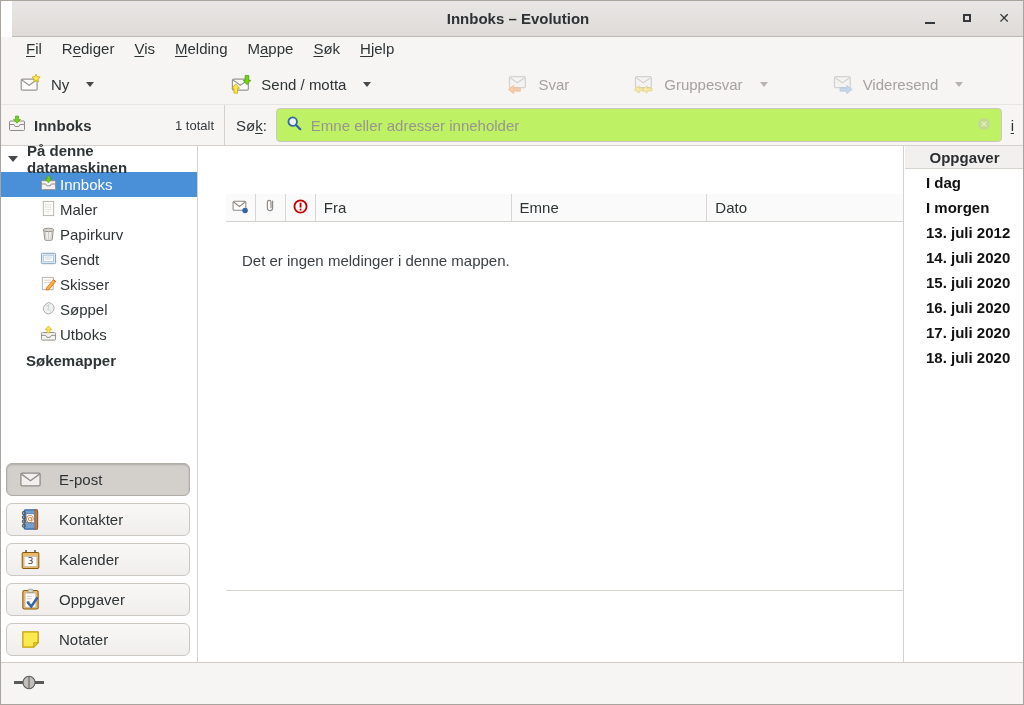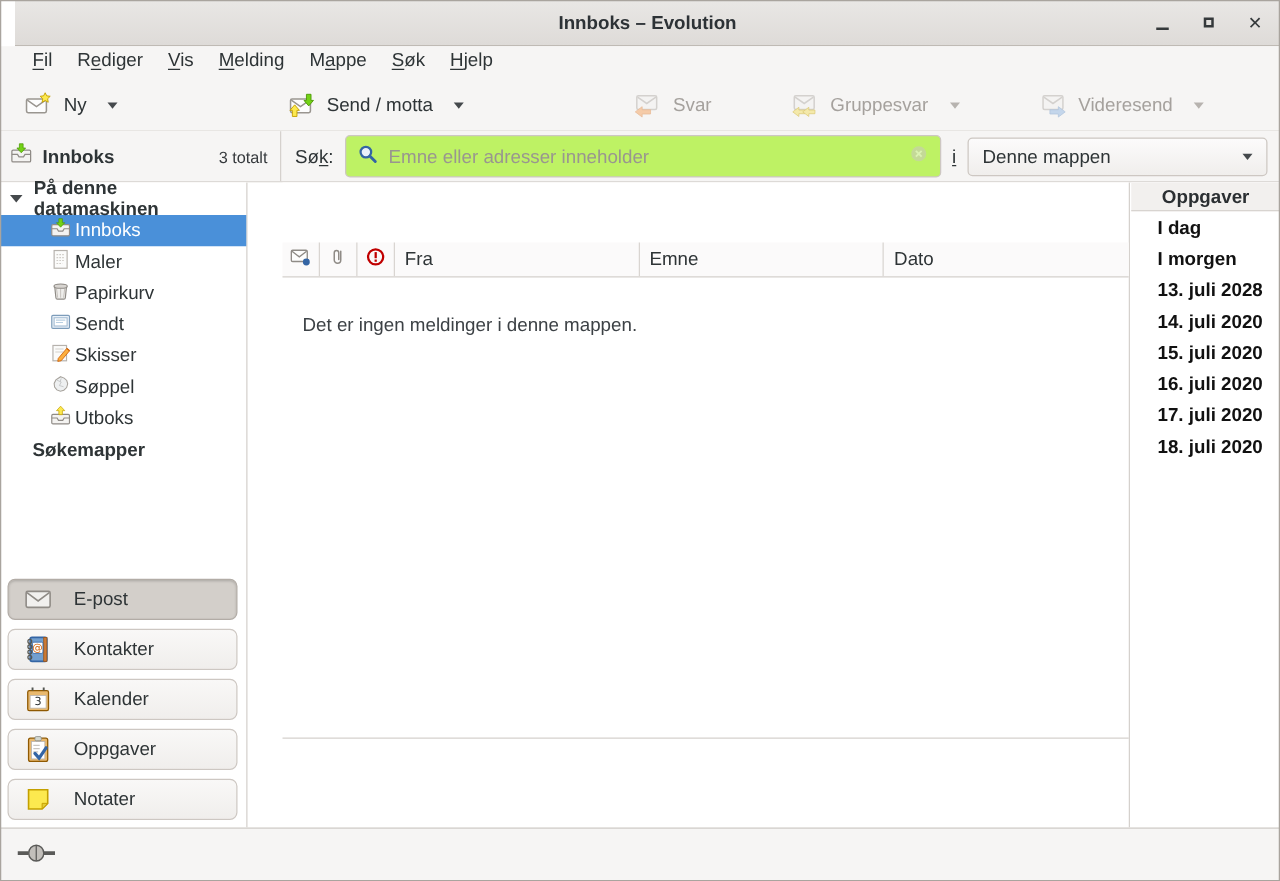--- a/index.html
+++ b/index.html
@@ -220,40 +220,36 @@
 </div>
 
 <div class="searchrow">
   <div class="folder-header">
     <span><svg width="18" height="18" viewBox="0 0 18 18">
           <rect x="1.5" y="6" width="15" height="9.5" rx="1" fill="#f4f3f1" stroke="#8f8b86"></rect>
           <path d="M1.5 9.5 h4.5 l1.2 2 h3.6 l1.2 -2 h4.5" fill="none" stroke="#8f8b86"></path>
           <path d="M7.5 1 h3 v3.4 h2 L9 8.2 5.5 4.4 h2z" fill="#73d216" stroke="#4e9a06" stroke-width=".6"></path>
         </svg></span>
     <span class="folder-name">Innboks</span>
-    <span class="folder-count">3 totalt</span>
+    <span class="folder-count">1 totalt</span>
   </div>
   <div class="search-area">
     <span><span>Sø</span><span class="accel">k</span><span>:</span></span>
     <div class="search-entry">
       <span><svg width="17" height="17" viewBox="0 0 16 16">
             <circle cx="6.3" cy="6.3" r="4" fill="#eaf1fa" stroke="#3465a4" stroke-width="1.7"></circle>
             <path d="M9.4 9.4 L13.4 13.4" stroke="#3465a4" stroke-width="2.2" stroke-linecap="round"></path>
           </svg></span>
       <input type="text" placeholder="Emne eller adresser inneholder" style="">
       <span style="opacity:.55"><svg width="16" height="16" viewBox="0 0 16 16">
             <circle cx="8" cy="8" r="6" fill="#c9c6c2"></circle>
             <path d="M5.7 5.7 l4.6 4.6 M10.3 5.7 l-4.6 4.6" stroke="#f4f3f2" stroke-width="1.5"></path>
           </svg></span>
     </div>
     <span><span></span><span class="accel">i</span><span></span></span>
-    <div class="scope-combo">
-      <span>Denne mappen</span>
-      <span class="arr-down"></span>
-    </div>
   </div>
 </div>
 
 <div class="content">
 
   <div class="sidebar">
     <div class="tree-root">
       <span class="exp-tri"></span>
       <span>På denne datamaskinen</span>
     </div>
@@ -402,21 +398,21 @@
       <div class="col-cell col-text" style="border-right:none">Dato</div>
     </div>
     <div class="empty-text">Det er ingen meldinger i denne mappen.</div>
     <div class="splitter"></div>
   </div>
 
   <div class="taskpane">
     <div class="task-header">Oppgaver</div>
     <div class="task-item" style="margin-top:1px">I dag</div>
     <div class="task-item">I morgen</div>
-    <div class="task-item">13. juli 2028</div>
+    <div class="task-item">13. juli 2012</div>
     <div class="task-item">14. juli 2020</div>
     <div class="task-item">15. juli 2020</div>
     <div class="task-item">16. juli 2020</div>
     <div class="task-item">17. juli 2020</div>
     <div class="task-item">18. juli 2020</div>
   </div>
 </div>
 
 <div class="statusbar">
   <span><svg width="30" height="15" viewBox="0 0 30 15">

